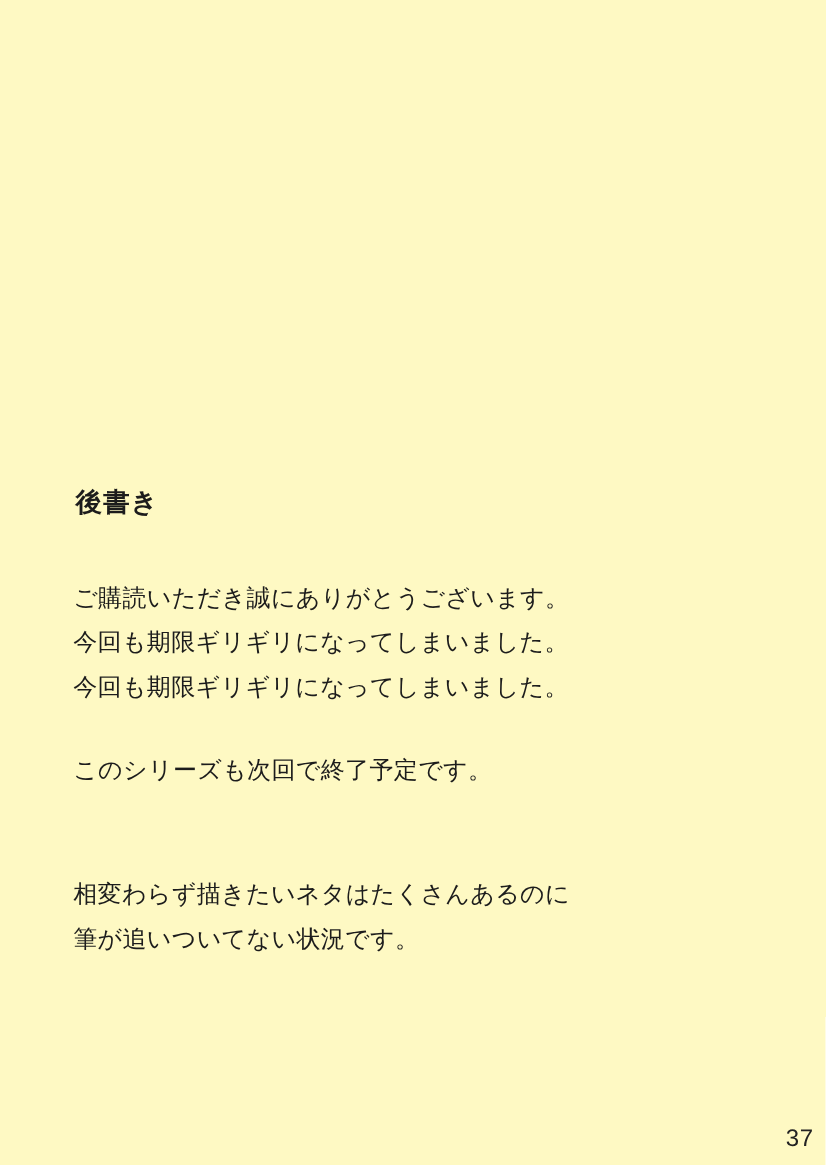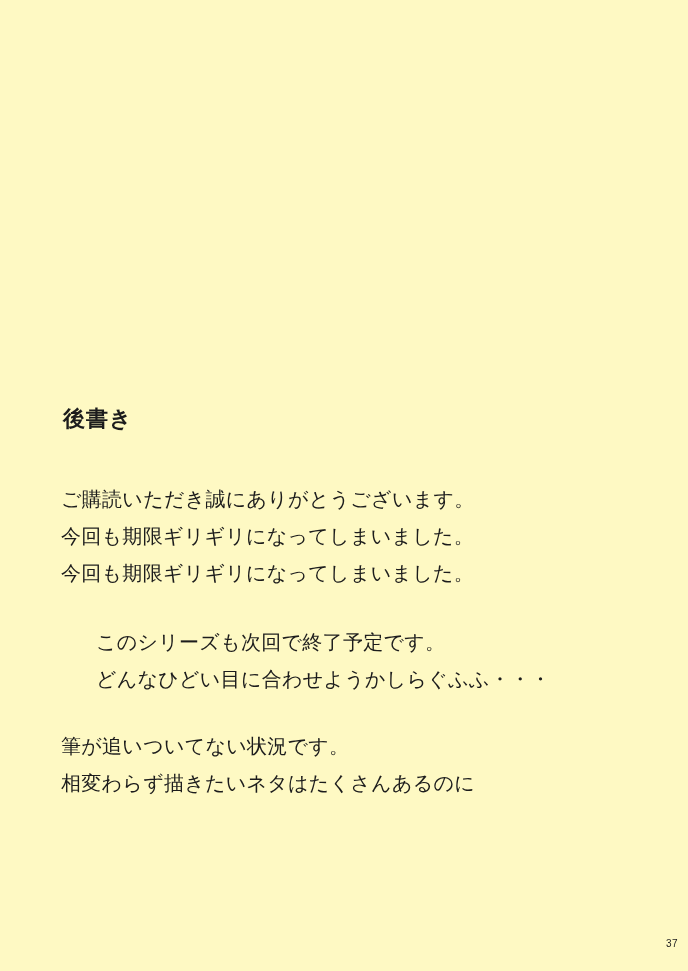--- a/index.html
+++ b/index.html
@@ -28,54 +28,53 @@
   }
   .para {
     position: absolute;
     left: 61px;
     font-size: 20px;
     font-weight: 400;
     line-height: 37px;
     letter-spacing: 0.3px;
   }
   .para-1 { top: 481px; }
-  .para-2 { top: 624px; margin-left: 35px; }
+  .para-2 { top: 624px; }
   .para-3 { top: 728px; }
   .para-4 { top: 867px; }
   .line {
     white-space: pre;
   }
   .page-number {
     position: absolute;
     right: 10px;
     top: 938px;
-    font-size: 10px;
+    font-size: 20px;
     color: #222222;
     letter-spacing: 0.5px;
   }
 </style>
 </head>
 <body>
 
 <div class="page">
 
   <div class="afterword-title">後書き</div>
 
   <div class="para para-1">
     <div class="line">ご購読いただき誠にありがとうございます。</div>
     <div class="line">今回も期限ギリギリになってしまいました。</div>
     <div class="line">今回も期限ギリギリになってしまいました。</div>
   </div>
 
   <div class="para para-2">
     <div class="line">このシリーズも次回で終了予定です。</div>
-    <div class="line">どんなひどい目に合わせようかしらぐふふ・・・</div>
   </div>
 
   <div class="para para-3">
+    <div class="line">相変わらず描きたいネタはたくさんあるのに</div>
     <div class="line">筆が追いついてない状況です。</div>
-    <div class="line">相変わらず描きたいネタはたくさんあるのに</div>
   </div>
 
 
   <div class="page-number">37</div>
 
 </div>
 
 </body></html>

